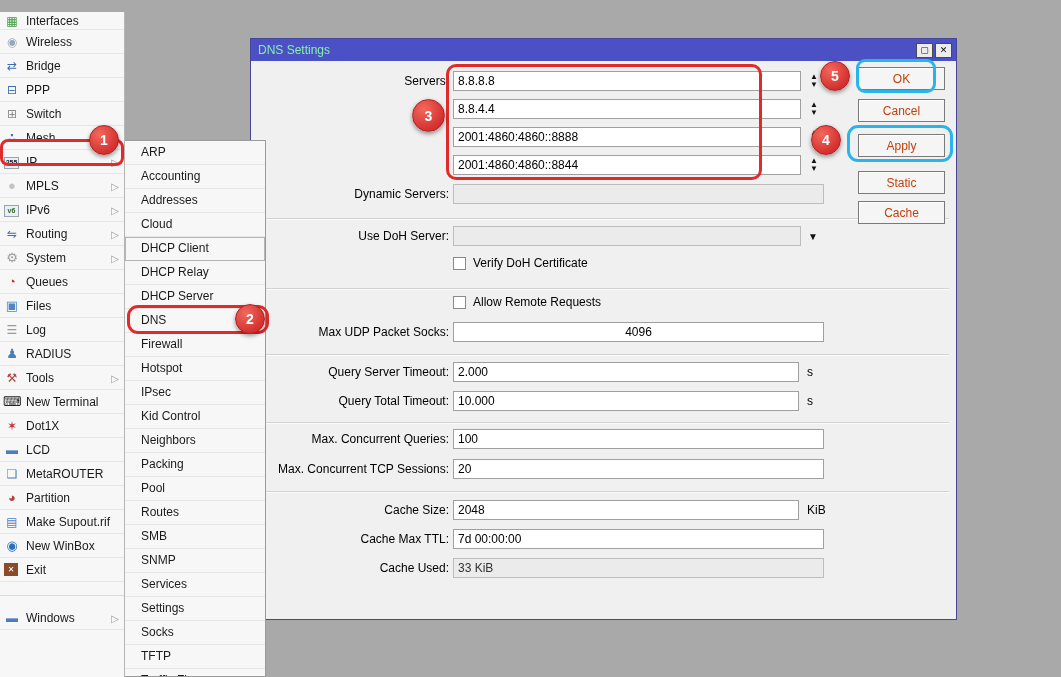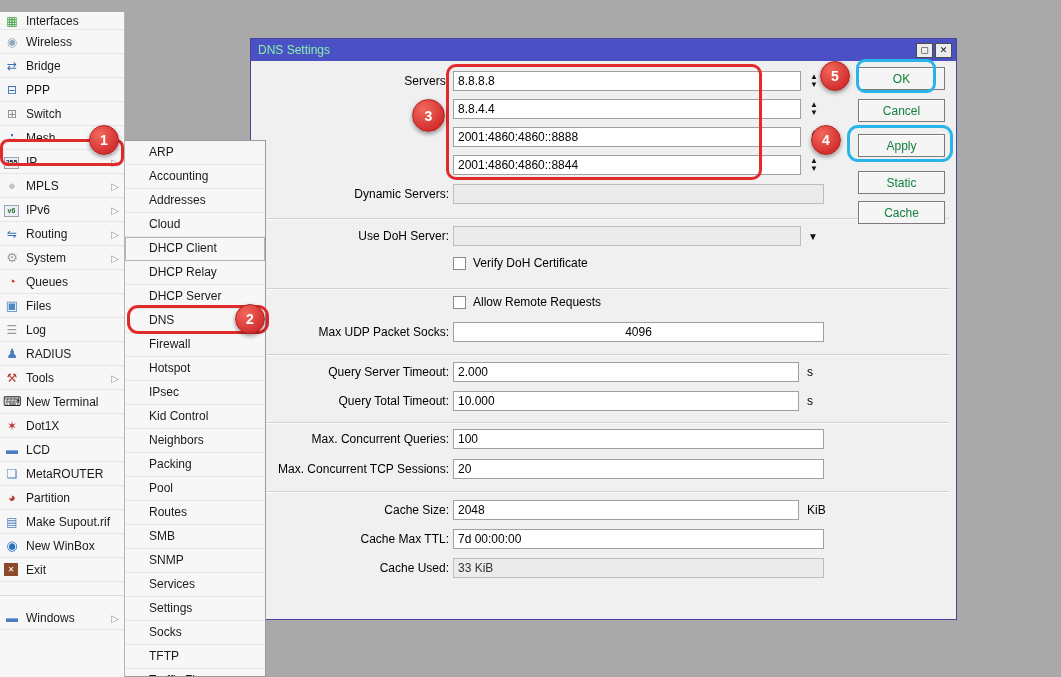--- a/index.html
+++ b/index.html
@@ -48,21 +48,21 @@
   .ic-supout::after    { content:"▤"; color:#4a7dbf; }
   .ic-winbox::after    { content:"◉"; color:#2a6fc0; font-size:13px; }
   .ic-exit { background:#8b4a2a; width:14px; height:13px; flex:0 0 14px; margin-right:2px; }
   .ic-exit::after { content:"✕"; color:#fff; font-size:8px; }
   .ic-windows::after   { content:"▬"; color:#4a7dbf; }
 
   
   .submenu { position:absolute; left:125px; top:140px; width:141px; height:537px;
              background:#f7f7f7; border:1px solid #9a9a9a; border-left:none;
              overflow:hidden; z-index:10; }
-  .sm-item { height:24px; line-height:23px; padding-left:24px; border-bottom:1px solid #e6e6e6;
+  .sm-item { height:24px; line-height:23px; padding-left:16px; border-bottom:1px solid #e6e6e6;
              white-space:nowrap; color:#1a1a1a; cursor:default; }
   .sm-item.sm-hover { outline:1px solid #b5b5b5; outline-offset:-1px; }
 
   
   .dialog { position:absolute; left:250px; top:38px; width:707px; height:582px;
             background:#f0f0f0; border:1px solid #45459a; z-index:5; overflow:hidden; }
   .titlebar { position:absolute; left:0; top:0; right:0; height:22px; background:#4b51c5;
               display:flex; align-items:center; padding:0 4px 0 7px; }
   .title-text { color:#86efac; font-size:12px; }
   .win-controls { margin-left:auto; display:flex; gap:2px; }
@@ -84,21 +84,21 @@
          border-top:1px solid #d2d2d2; border-bottom:1px solid #fbfbfb; }
   .spin { position:absolute; left:556px; width:14px; height:20px; display:flex;
           flex-direction:column; align-items:center; justify-content:center; cursor:default; }
   .spin span { font-size:8px; line-height:8px; color:#111; }
   .dd-arrow { position:absolute; left:557px; font-size:10px; color:#111; cursor:default; }
   .chk { position:absolute; left:202px; width:13px; height:13px; background:#fff;
          border:1px solid #8a8a8a; cursor:default; }
   .chklbl { position:absolute; left:222px; line-height:13px; color:#000; }
   .btn { position:absolute; left:607px; width:87px; height:23px; background:#f5f5f5;
          border:1px solid #7a7a7a; box-shadow:inset 1px 1px 0 #fff;
-         font-family:inherit; font-size:12px; color:#15803d; text-align:center; cursor:default; }
+         font-family:inherit; font-size:12px; color:#c2410c; text-align:center; cursor:default; }
 
   
   .ann { position:absolute; z-index:50; pointer-events:none; }
   .ann-rect { border:3px solid #e12b2b; border-radius:10px; }
   .ann-cyan { border:3px solid #2ab5ea; border-radius:9px; }
   .ann-circle { width:30px; height:30px; border-radius:50%;
                 background:radial-gradient(circle at 35% 30%, #f2695c, #d32f2f 72%);
                 border:1px solid #b02020; box-shadow:0 2px 4px rgba(0,0,0,.4);
                 display:flex; align-items:center; justify-content:center;
                 color:#fff; font-weight:bold; font-size:14px; }

